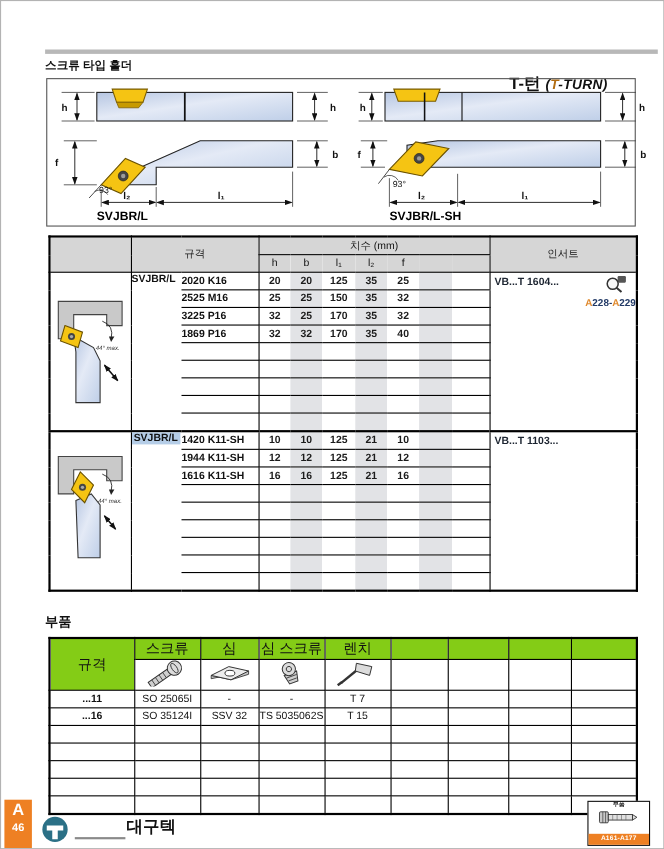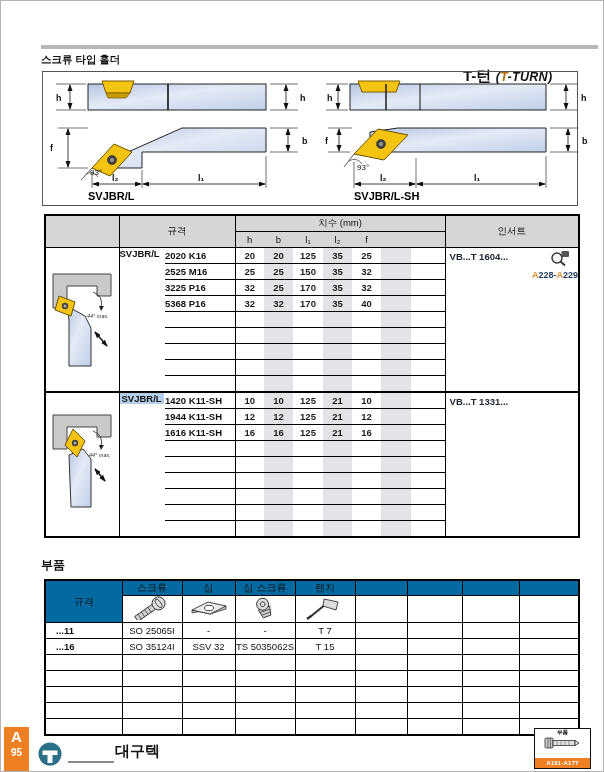--- a/index.html
+++ b/index.html
@@ -38,22 +38,22 @@
   .ins-name{position:absolute;left:4px;top:3px;font-size:9.5px;font-weight:700;color:#1c2430;}
   .mag{position:absolute;right:8px;top:2px;}
   .ins-ref{position:absolute;right:0;top:22px;font-size:9px;font-weight:700;}
   .oa{color:#e08a2e;} .on{color:#223a66;}
   
   .parts-heading{left:40px;top:556px;font-size:12px;font-weight:800;}
   .parts{position:absolute;left:43px;top:578px;border-collapse:collapse;table-layout:fixed;width:534px;
          border:2px solid #000;}
   .parts td{border:1px solid #000;padding:0;height:15px;font-size:9.5px;text-align:center;
             white-space:nowrap;overflow:hidden;}
-  .parts .hdr{background:#0369a1;font-size:10px;height:13px;}
-  .parts .spec{text-align:left;padding-left:10px;font-weight:700;}
+  .parts .hdr{background:#84cc16;font-size:13px;height:13px;}
+  .parts .spec{text-align:center;font-weight:700;}
   
   .tab{left:3px;top:726px;width:25px;height:45px;background:#ee8023;color:#fff;text-align:center;}
   .tab .l{font-size:15px;font-weight:800;line-height:20px;}
   .tab .n{font-size:10px;font-weight:700;line-height:12px;}
   .logo{left:36px;top:740px;}
   .company{left:66px;top:741px;font-size:15px;font-weight:800;color:#111;padding-left:48px;}
   .microline{left:67px;top:760px;width:46px;height:2px;background:#8a8a8a;}
   .pbox{left:533px;top:727px;width:57px;height:41px;border:1.5px solid #111;box-sizing:border-box;
         background:#fff;display:flex;flex-direction:column;align-items:center;}
   .pbox .lbl{font-size:5.5px;font-weight:700;line-height:7px;}
@@ -249,21 +249,21 @@
       <td class="size bB">3225 P16</td>
       <td class="dim bB">32</td>
       <td class="dim st bB">25</td>
       <td class="dim bB">170</td>
       <td class="dim st bB">35</td>
       <td class="dim bB">32</td>
       <td class="dim st bB"></td>
           <td class="dim bB"></td>
     </tr>
     <tr>
-      <td class="size bB">5368 P16</td>
+      <td class="size bB">1869 P16</td>
       <td class="dim bB">32</td>
       <td class="dim st bB">32</td>
       <td class="dim bB">170</td>
       <td class="dim st bB">35</td>
       <td class="dim bB">40</td>
       <td class="dim st bB"></td>
           <td class="dim bB"></td>
     </tr>
     <tr>
           <td class="size bB"></td>
@@ -333,21 +333,21 @@
       <td class="series" rowspan="9"><span class="hl">SVJBR/L</span></td>
       <td class="size bB">1420 K11-SH</td>
       <td class="dim bB">10</td>
       <td class="dim st bB">10</td>
       <td class="dim bB">125</td>
       <td class="dim st bB">21</td>
       <td class="dim bB">10</td>
       <td class="dim st bB"></td>
           <td class="dim bB"></td>
       <td class="insert" rowspan="9">
-        <span class="ins-name">VB...T 1331...</span>
+        <span class="ins-name">VB...T 1103...</span>
       </td>
     </tr>
     <tr>
       <td class="size bB">1944 K11-SH</td>
       <td class="dim bB">12</td>
       <td class="dim st bB">12</td>
       <td class="dim bB">125</td>
       <td class="dim st bB">21</td>
       <td class="dim bB">12</td>
       <td class="dim st bB"></td>
@@ -570,21 +570,21 @@
           <td></td>
           <td></td>
           <td></td>
           <td></td>
         </tr>
   </tbody>
     </table>
 
   <div class="abs tab">
     <div class="l">A</div>
-    <div class="n">95</div>
+    <div class="n">46</div>
   </div>
   <svg class="abs logo" width="26" height="26" viewBox="0 0 26 26">
     <circle cx="13" cy="13" r="11.5" fill="#2b7086"></circle>
     <path d="M5.5,9.5 h15 v4.5 h-5 v8 h-5 v-8 h-5 z" fill="#fff"></path>
   </svg>
   <div class="abs company">대구텍</div>
   <div class="abs microline"></div>
   <div class="abs pbox">
     <div class="lbl">부품</div>
     <svg width="40" height="14" viewBox="0 0 40 14">

